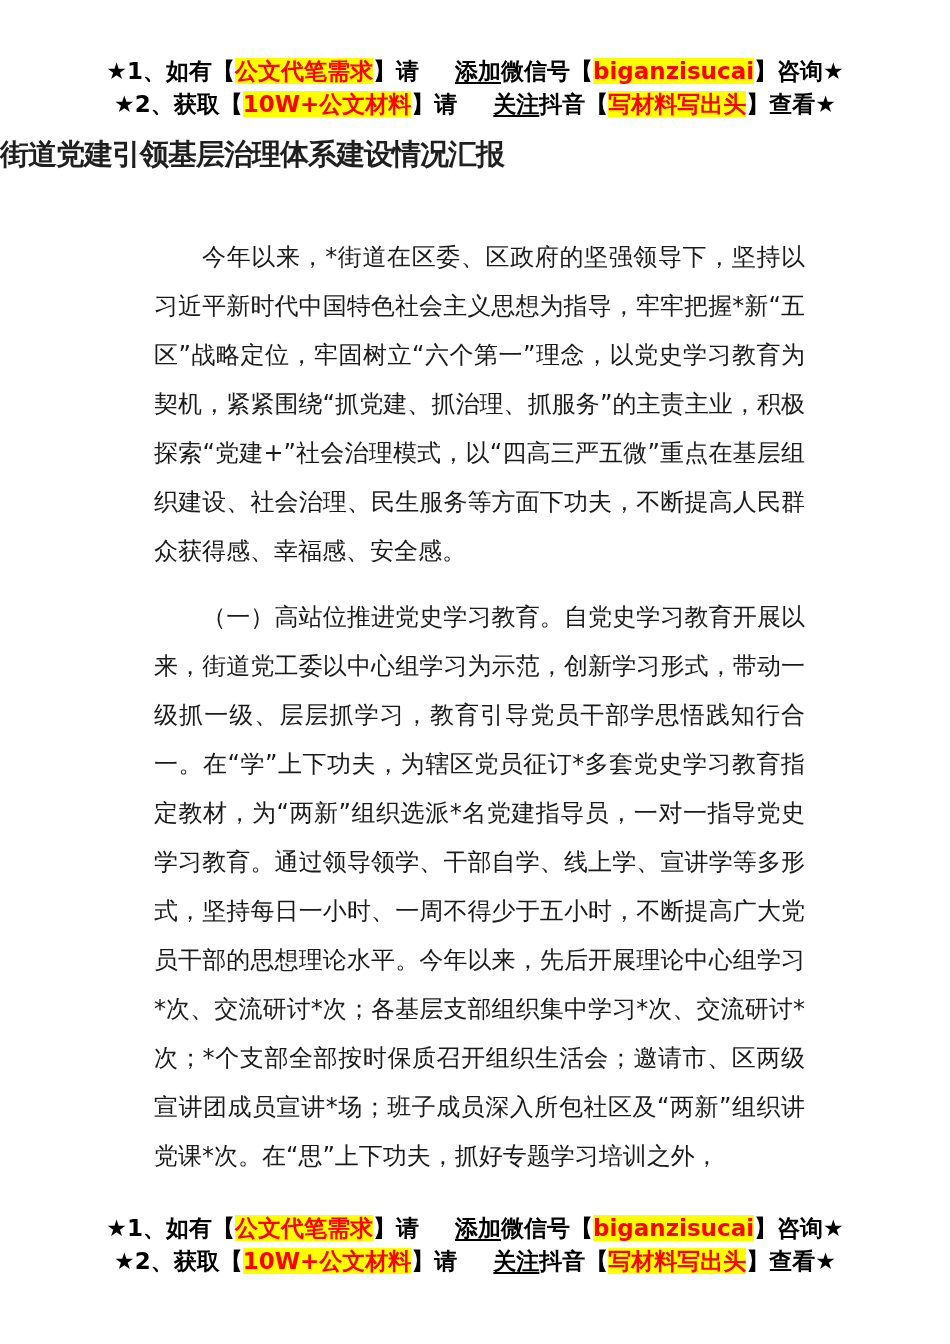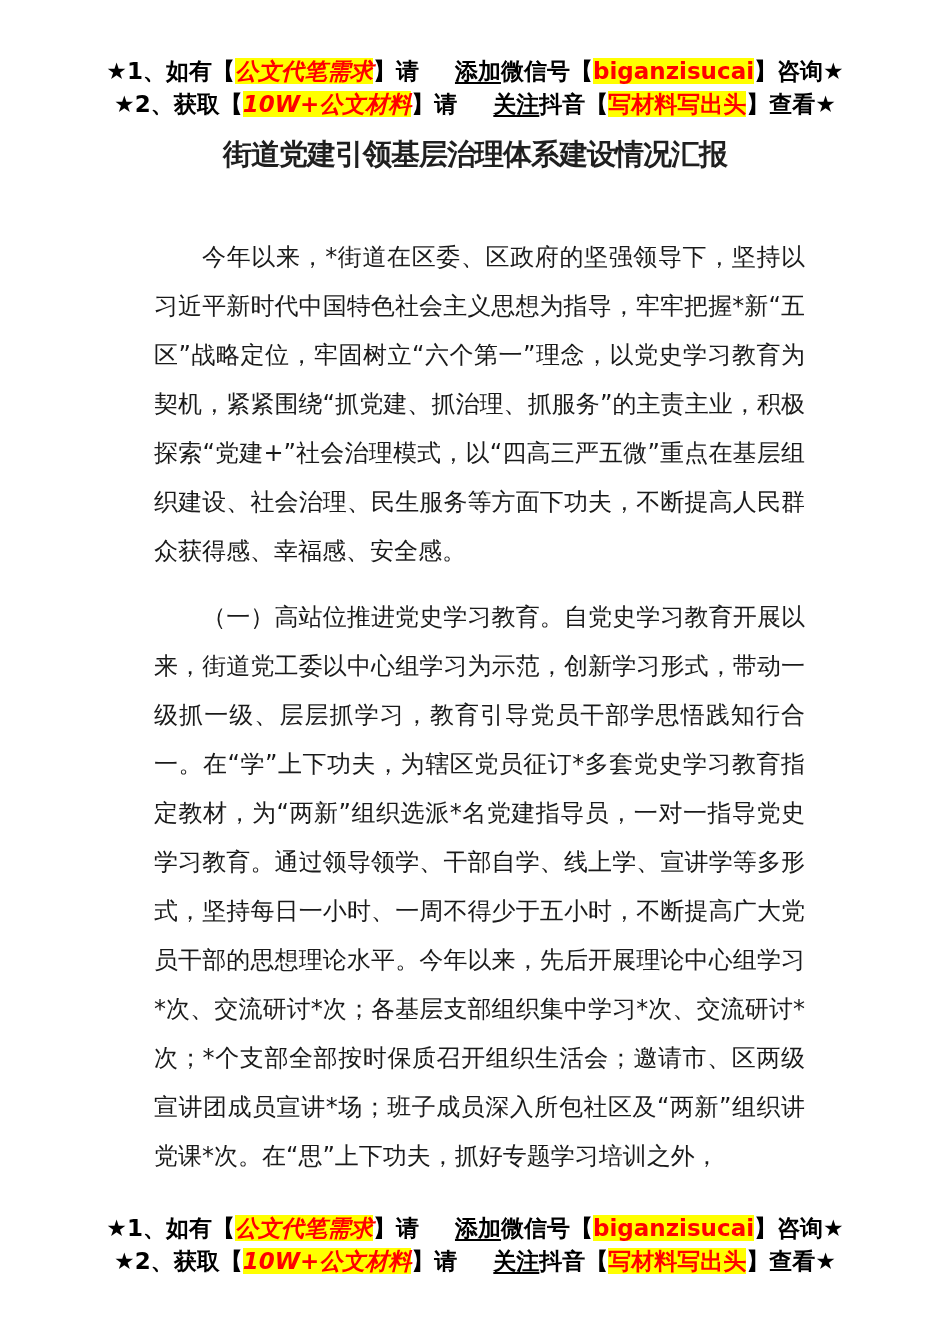--- a/index.html
+++ b/index.html
@@ -40,31 +40,30 @@
   .seg { display: inline; }
   .seg-underline {
     text-decoration: underline;
     text-decoration-thickness: 2px;
     text-underline-offset: 3px;
     margin-left: 36px;
   }
   .seg-hl-red {
     background: var(--highlight, #FFFF00);
     color: var(--accent_red, #FF0000);
-    font-style: italic;
   }
   .seg-hl-red-underline {
     background: var(--highlight, #FFFF00);
     color: var(--accent_red, #FF0000);
     text-decoration-thickness: 2px;
     text-underline-offset: 3px;
   }
   .doc-title {
     margin: 14px 0 4px 0;
-    text-align: center;
+    text-align: left;
     font-size: 29px;
     font-weight: bold;
     color: #1f1f1f;
     letter-spacing: -1px;
   }
   .content {
     margin-top: 58px;
     padding: 0 128px 0 137px;
   }
   .body-para {

